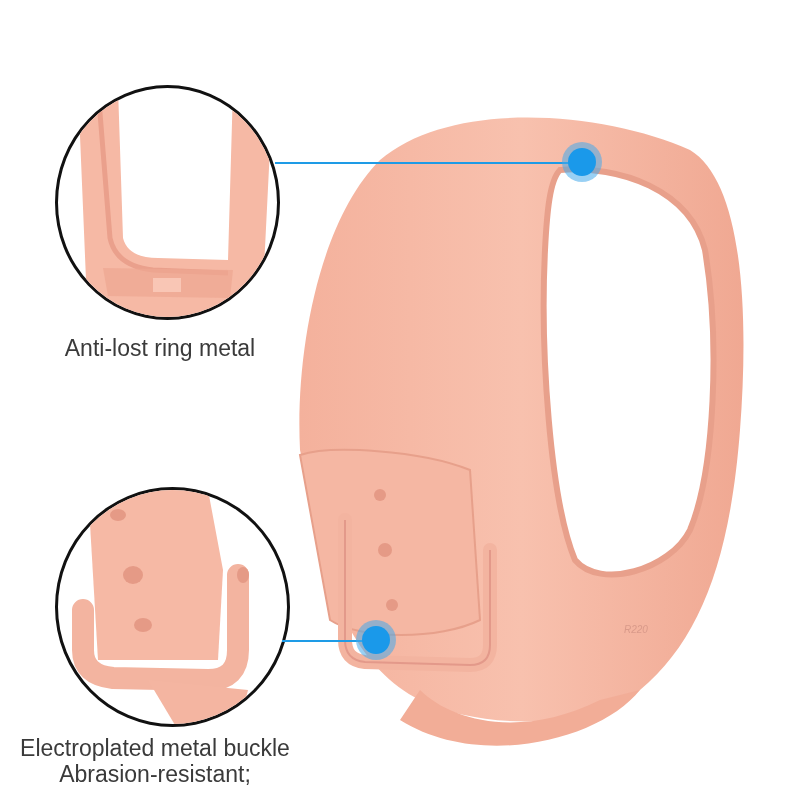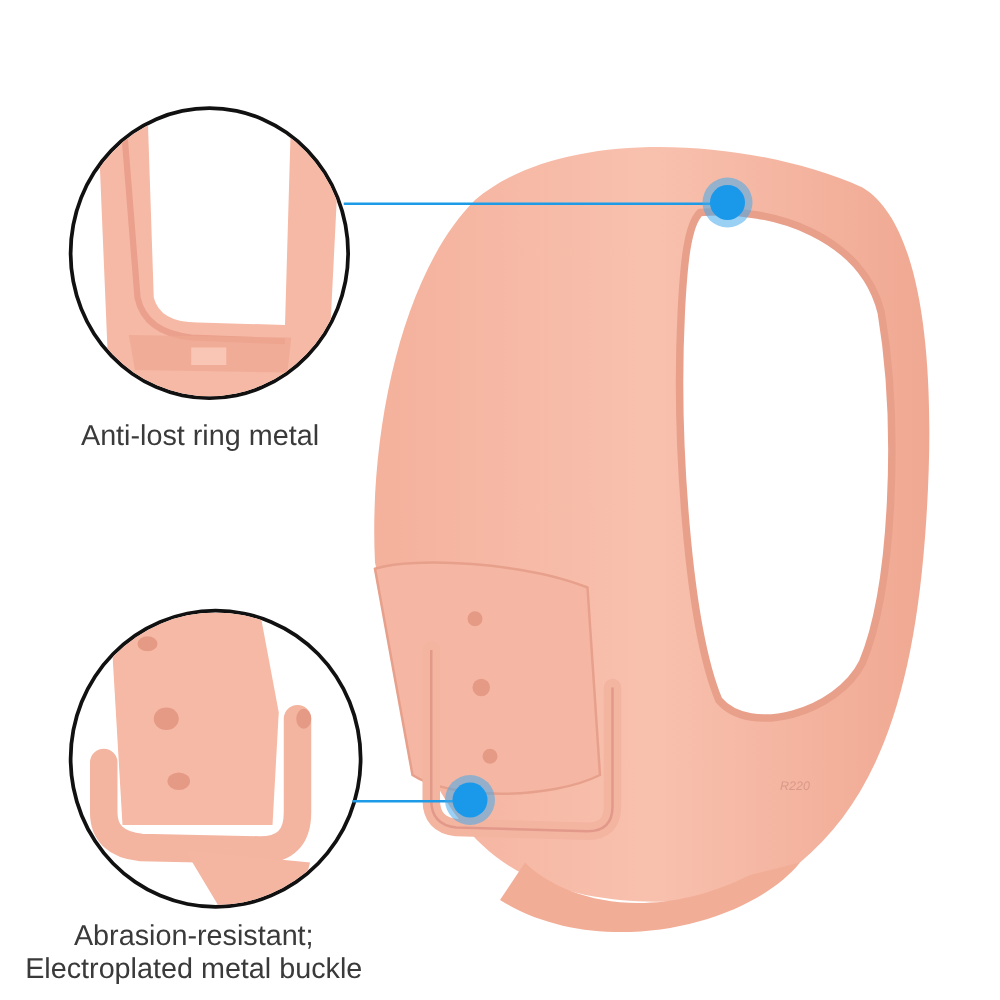--- a/index.html
+++ b/index.html
@@ -63,15 +63,15 @@
     <ellipse cx="85" cy="135" rx="9" ry="7" fill="#e59a86"></ellipse>
     <path d="M25 120 L 25 160 Q 25 185 55 188 L 150 190 Q 180 190 180 160 L 180 85" fill="none" stroke="#f3b4a0" stroke-width="22" stroke-linecap="round"></path>
     <ellipse cx="185" cy="85" rx="6" ry="8" fill="#e59a86"></ellipse>
     <path d="M90 190 L 190 200 L 180 240 L 120 240 Z" fill="#f4b5a1"></path>
   </svg>
 </div>
 <div class="line" style="left:282px;top:640px;width:95px;"></div>
 <div class="dot" style="left:362px;top:626px;"></div>
 
 <div class="caption" style="left:0px;top:735px;width:310px;">
+  <div>Electroplated metal buckle</div>
   <div>Abrasion-resistant;</div>
-  <div>Electroplated metal buckle</div>
 </div>
 
 </body></html>

